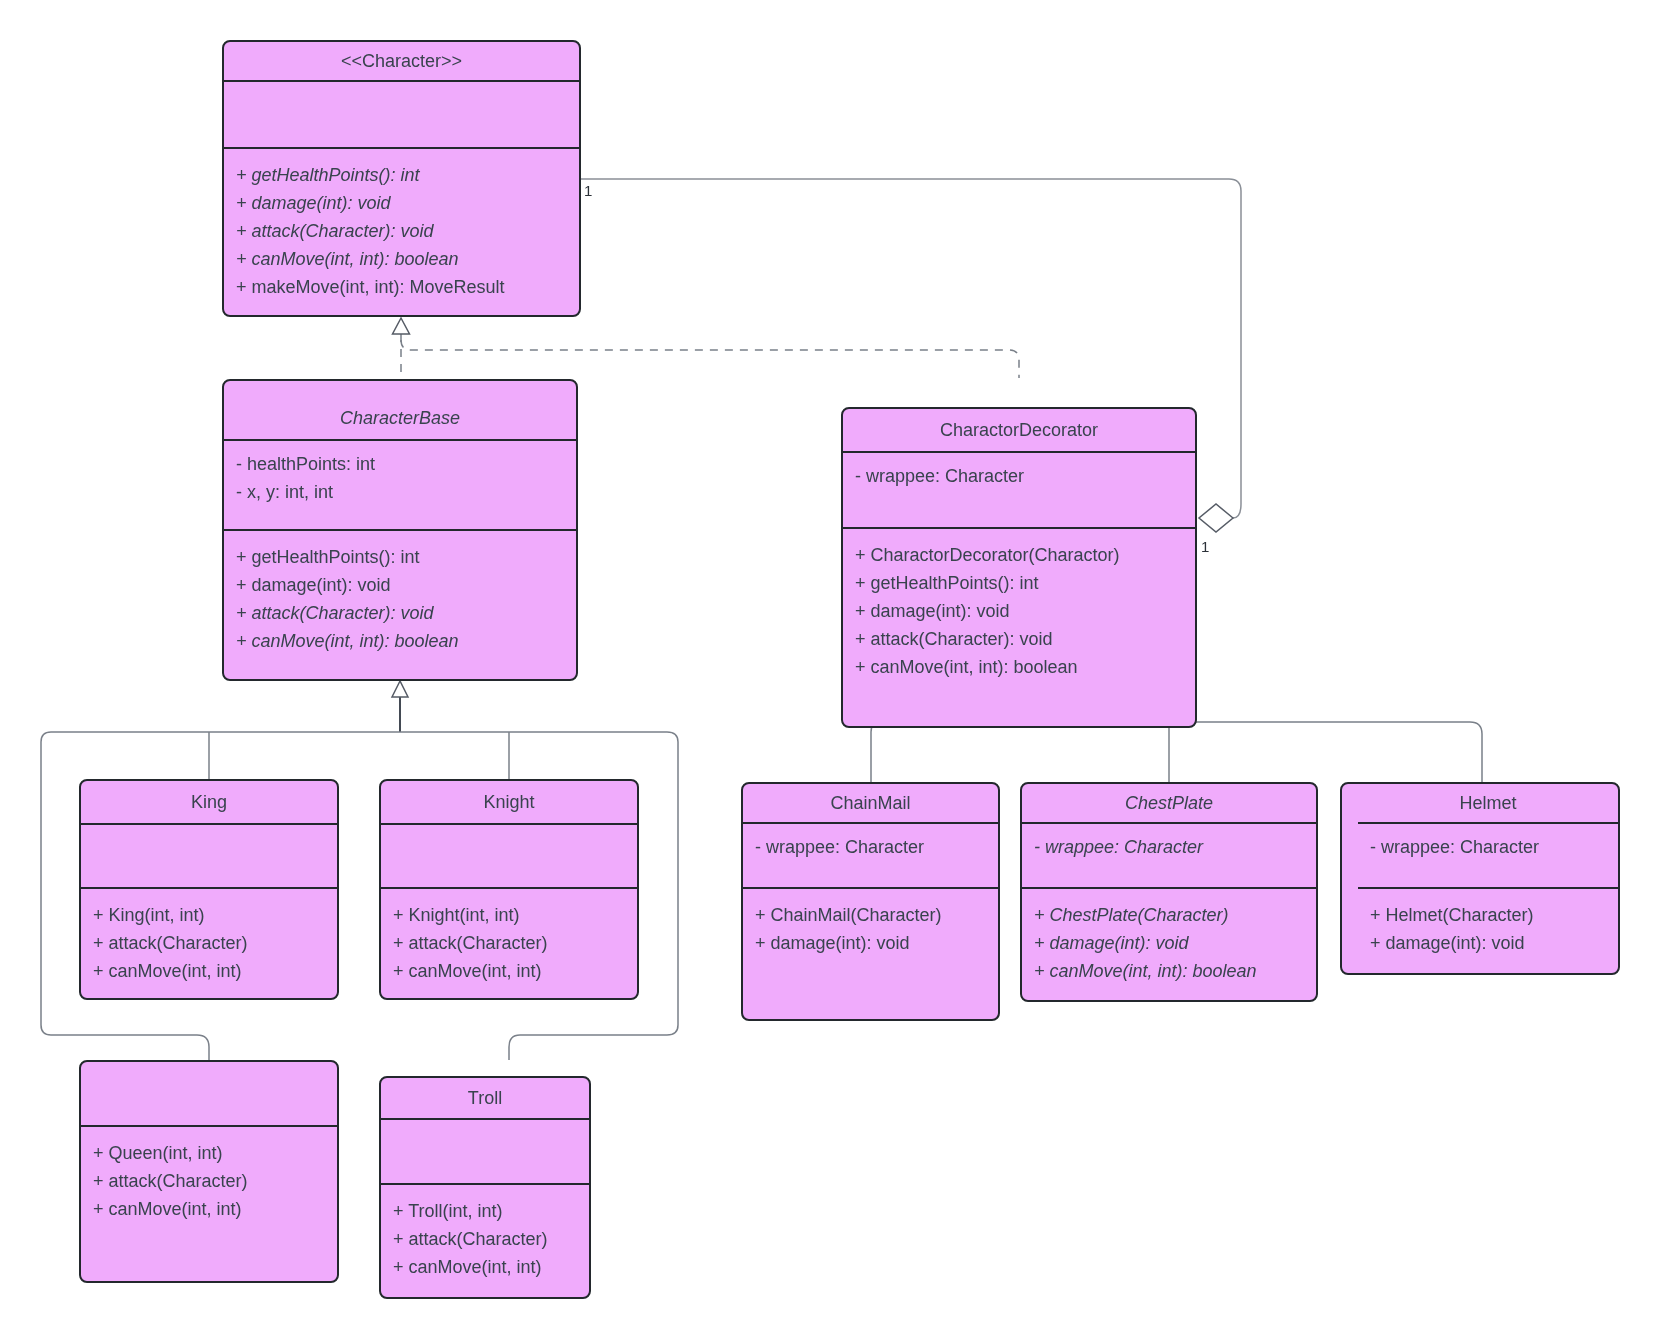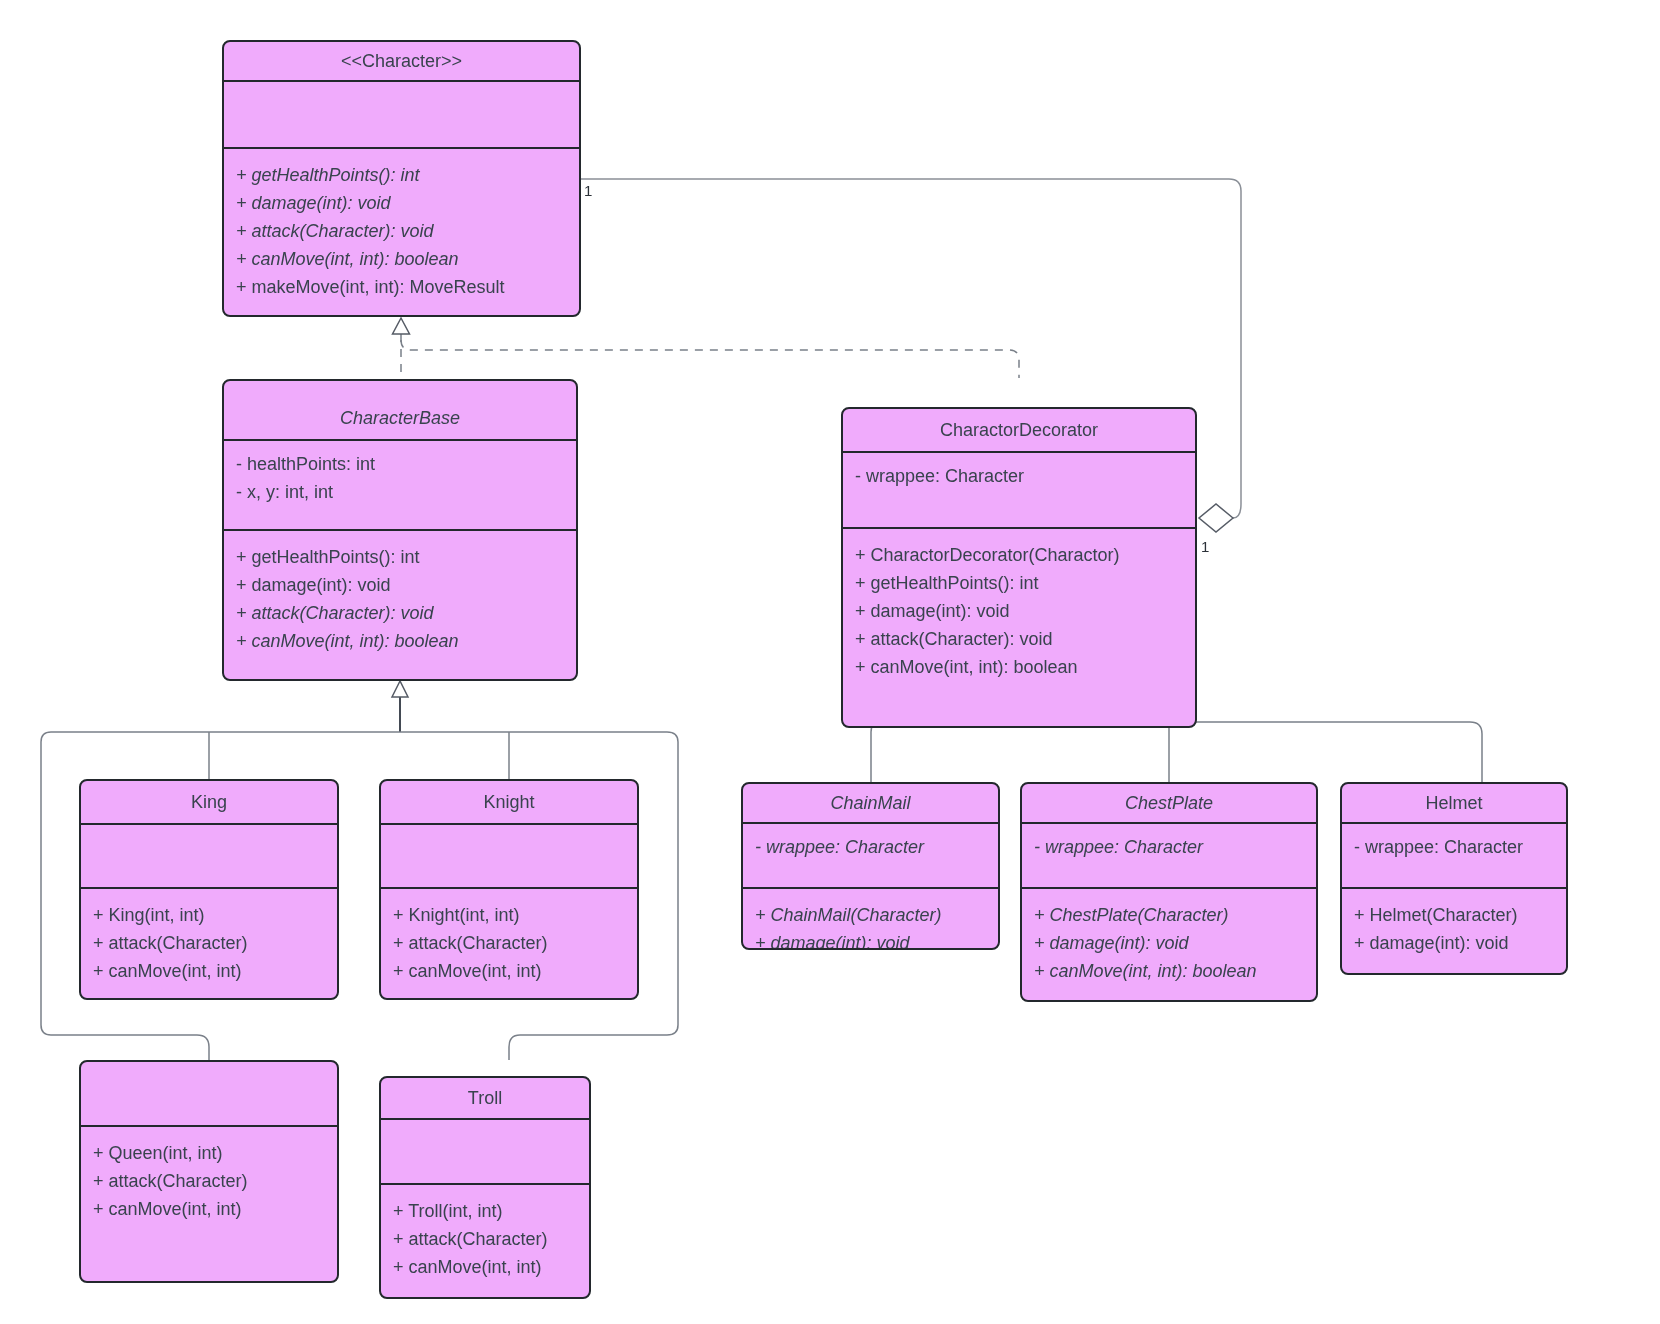--- a/index.html
+++ b/index.html
@@ -38,29 +38,29 @@
   .b-decorator .sec-attrs{height:76px;}
 
   .b-king{left:79px;top:779px;width:260px;height:221px;}
   .b-king .sec-title{height:44px;}
   .b-king .sec-attrs{height:64px;}
 
   .b-knight{left:379px;top:779px;width:260px;height:221px;}
   .b-knight .sec-title{height:44px;}
   .b-knight .sec-attrs{height:64px;}
 
-  .b-chainmail{left:741px;top:782px;width:259px;height:168px;font-style:italic;}
+  .b-chainmail{left:741px;top:782px;width:259px;height:239px;}
   .b-chainmail .sec-title{height:40px;}
   .b-chainmail .sec-attrs{height:65px;}
 
   .b-chestplate{left:1020px;top:782px;width:298px;height:220px;font-style:italic;}
   .b-chestplate .sec-title{height:40px;}
   .b-chestplate .sec-attrs{height:65px;}
 
-  .b-helmet{left:1340px;top:782px;width:228px;height:193px;}
+  .b-helmet{left:1340px;top:782px;width:280px;height:193px;padding-left:16px;}
   .b-helmet .sec-title{height:40px;}
   .b-helmet .sec-attrs{height:65px;}
 
   .b-queen{left:79px;top:1060px;width:260px;height:223px;}
   .b-queen .sec-title{height:42px;}
   .b-queen .sec-attrs{height:65px;}
 
   .b-troll{left:379px;top:1076px;width:212px;height:223px;}
   .b-troll .sec-title{height:42px;}
   .b-troll .sec-attrs{height:65px;}

